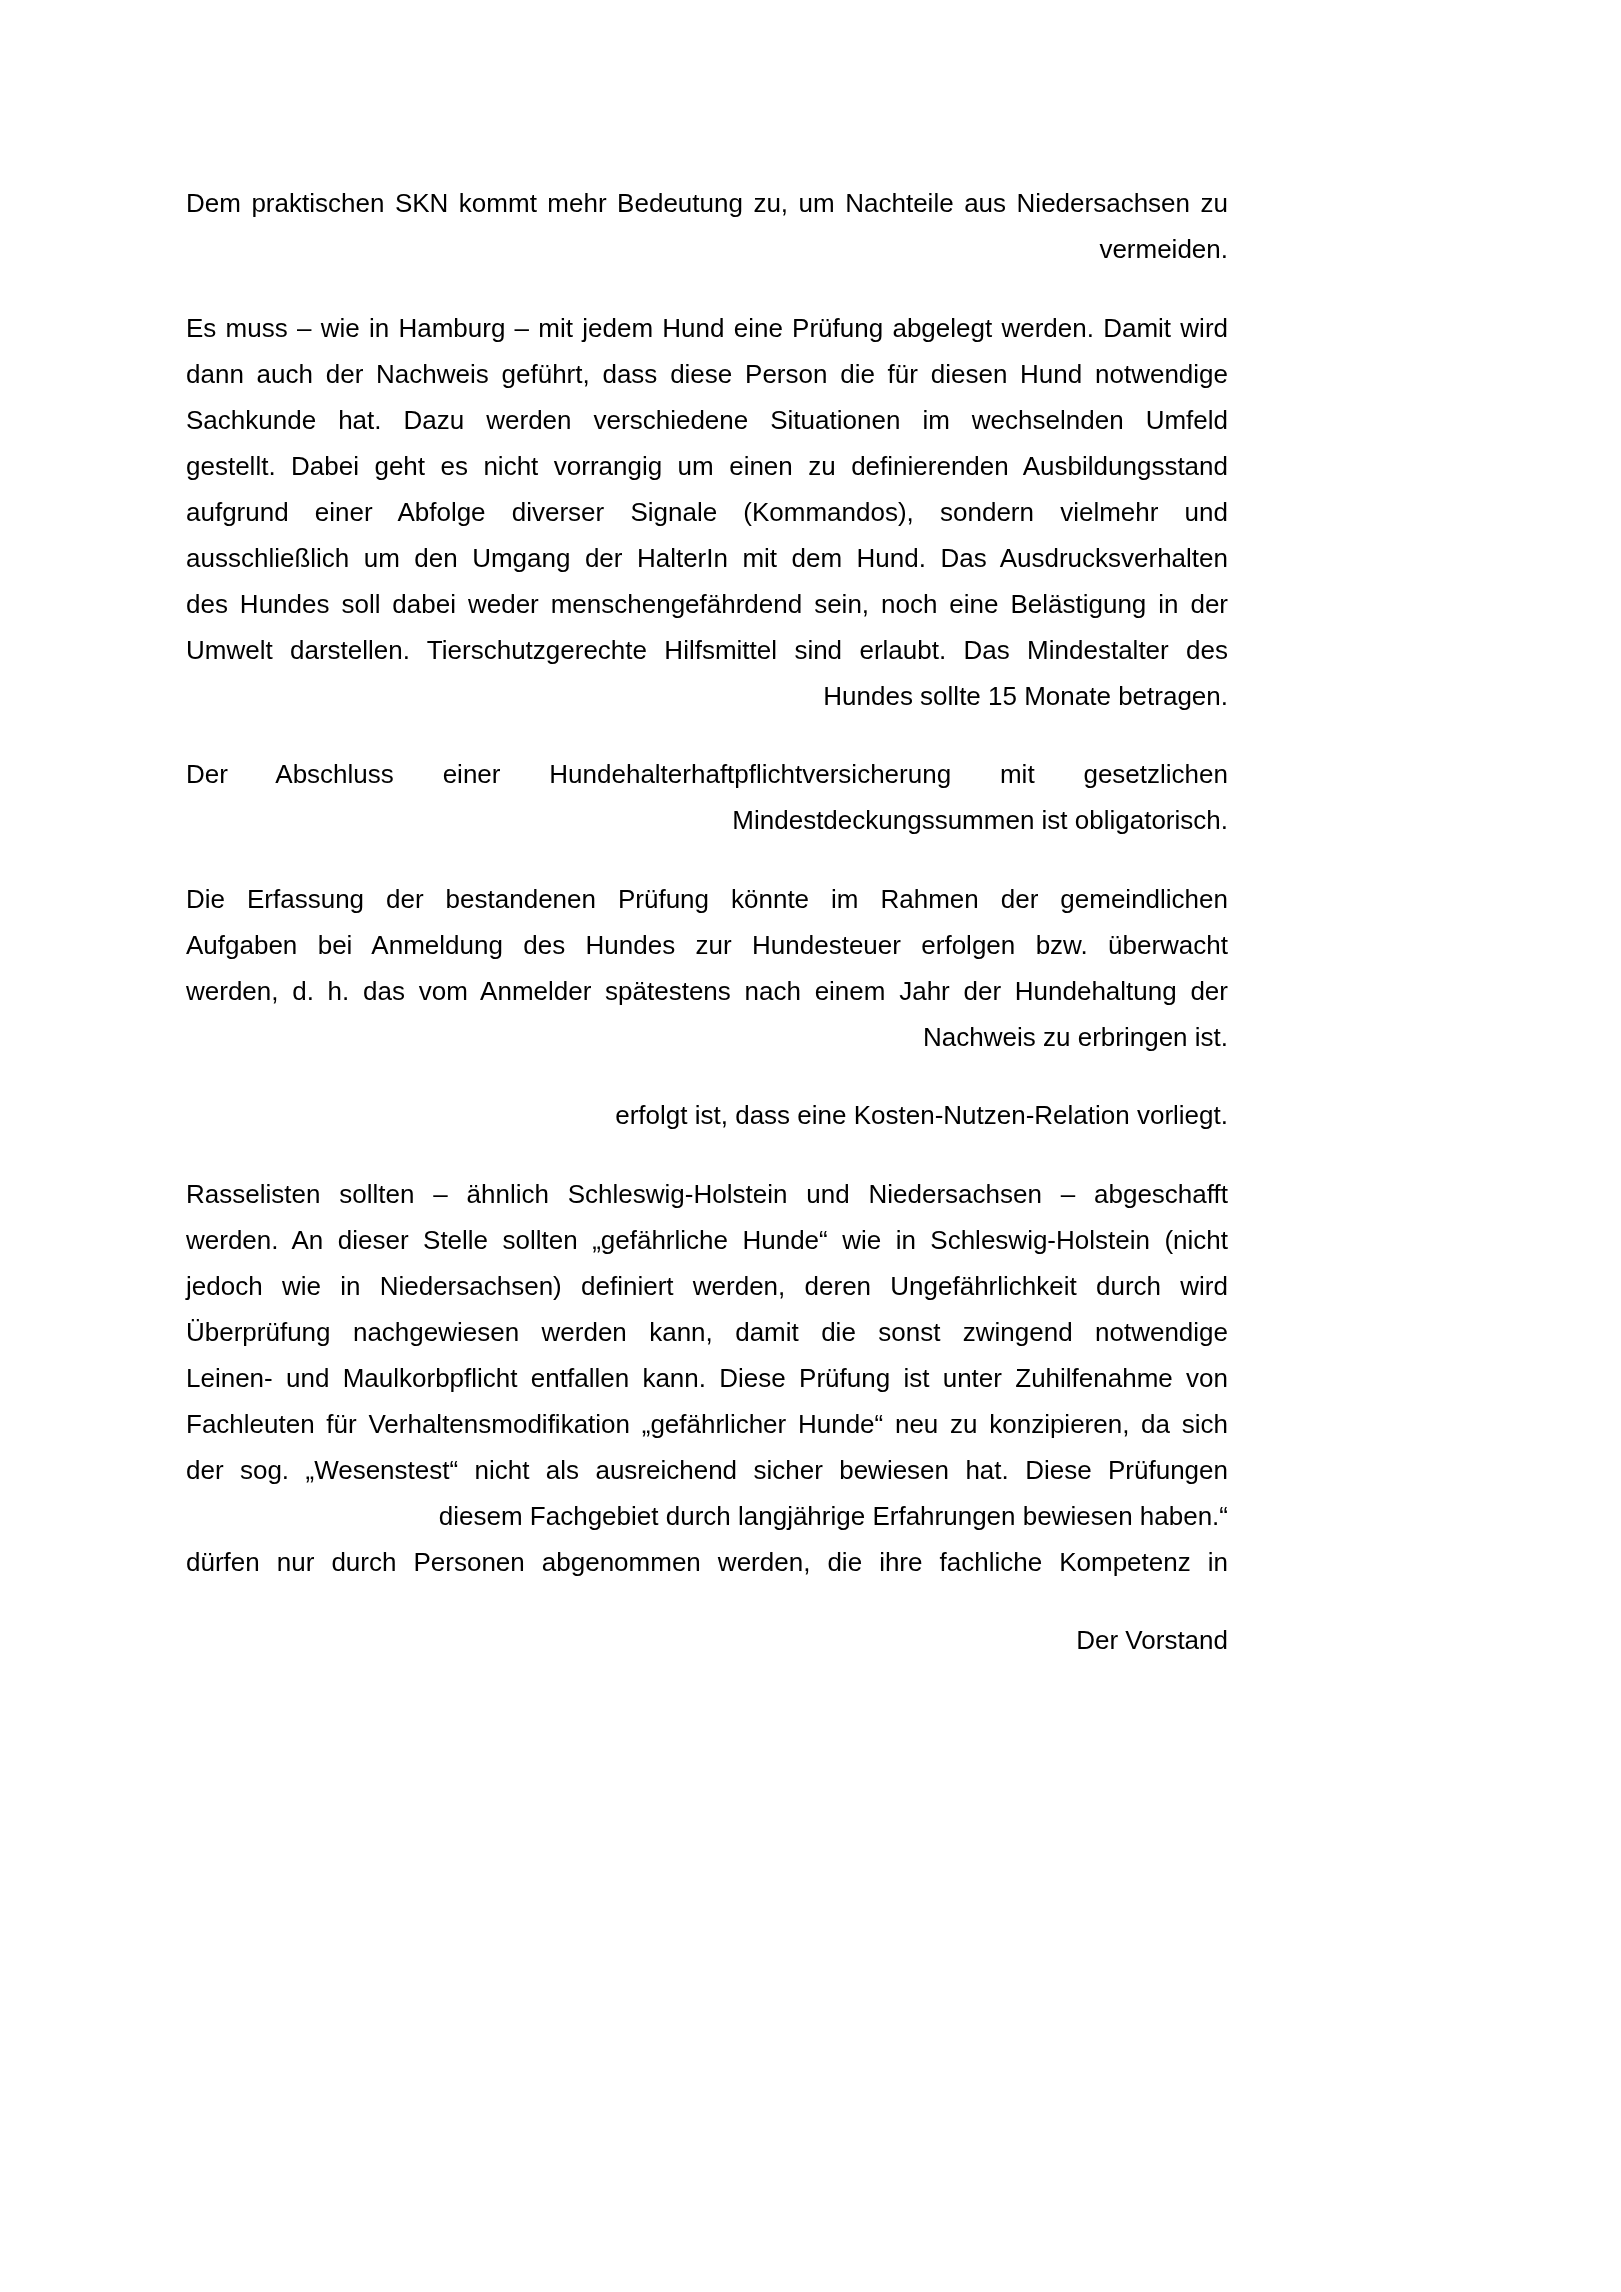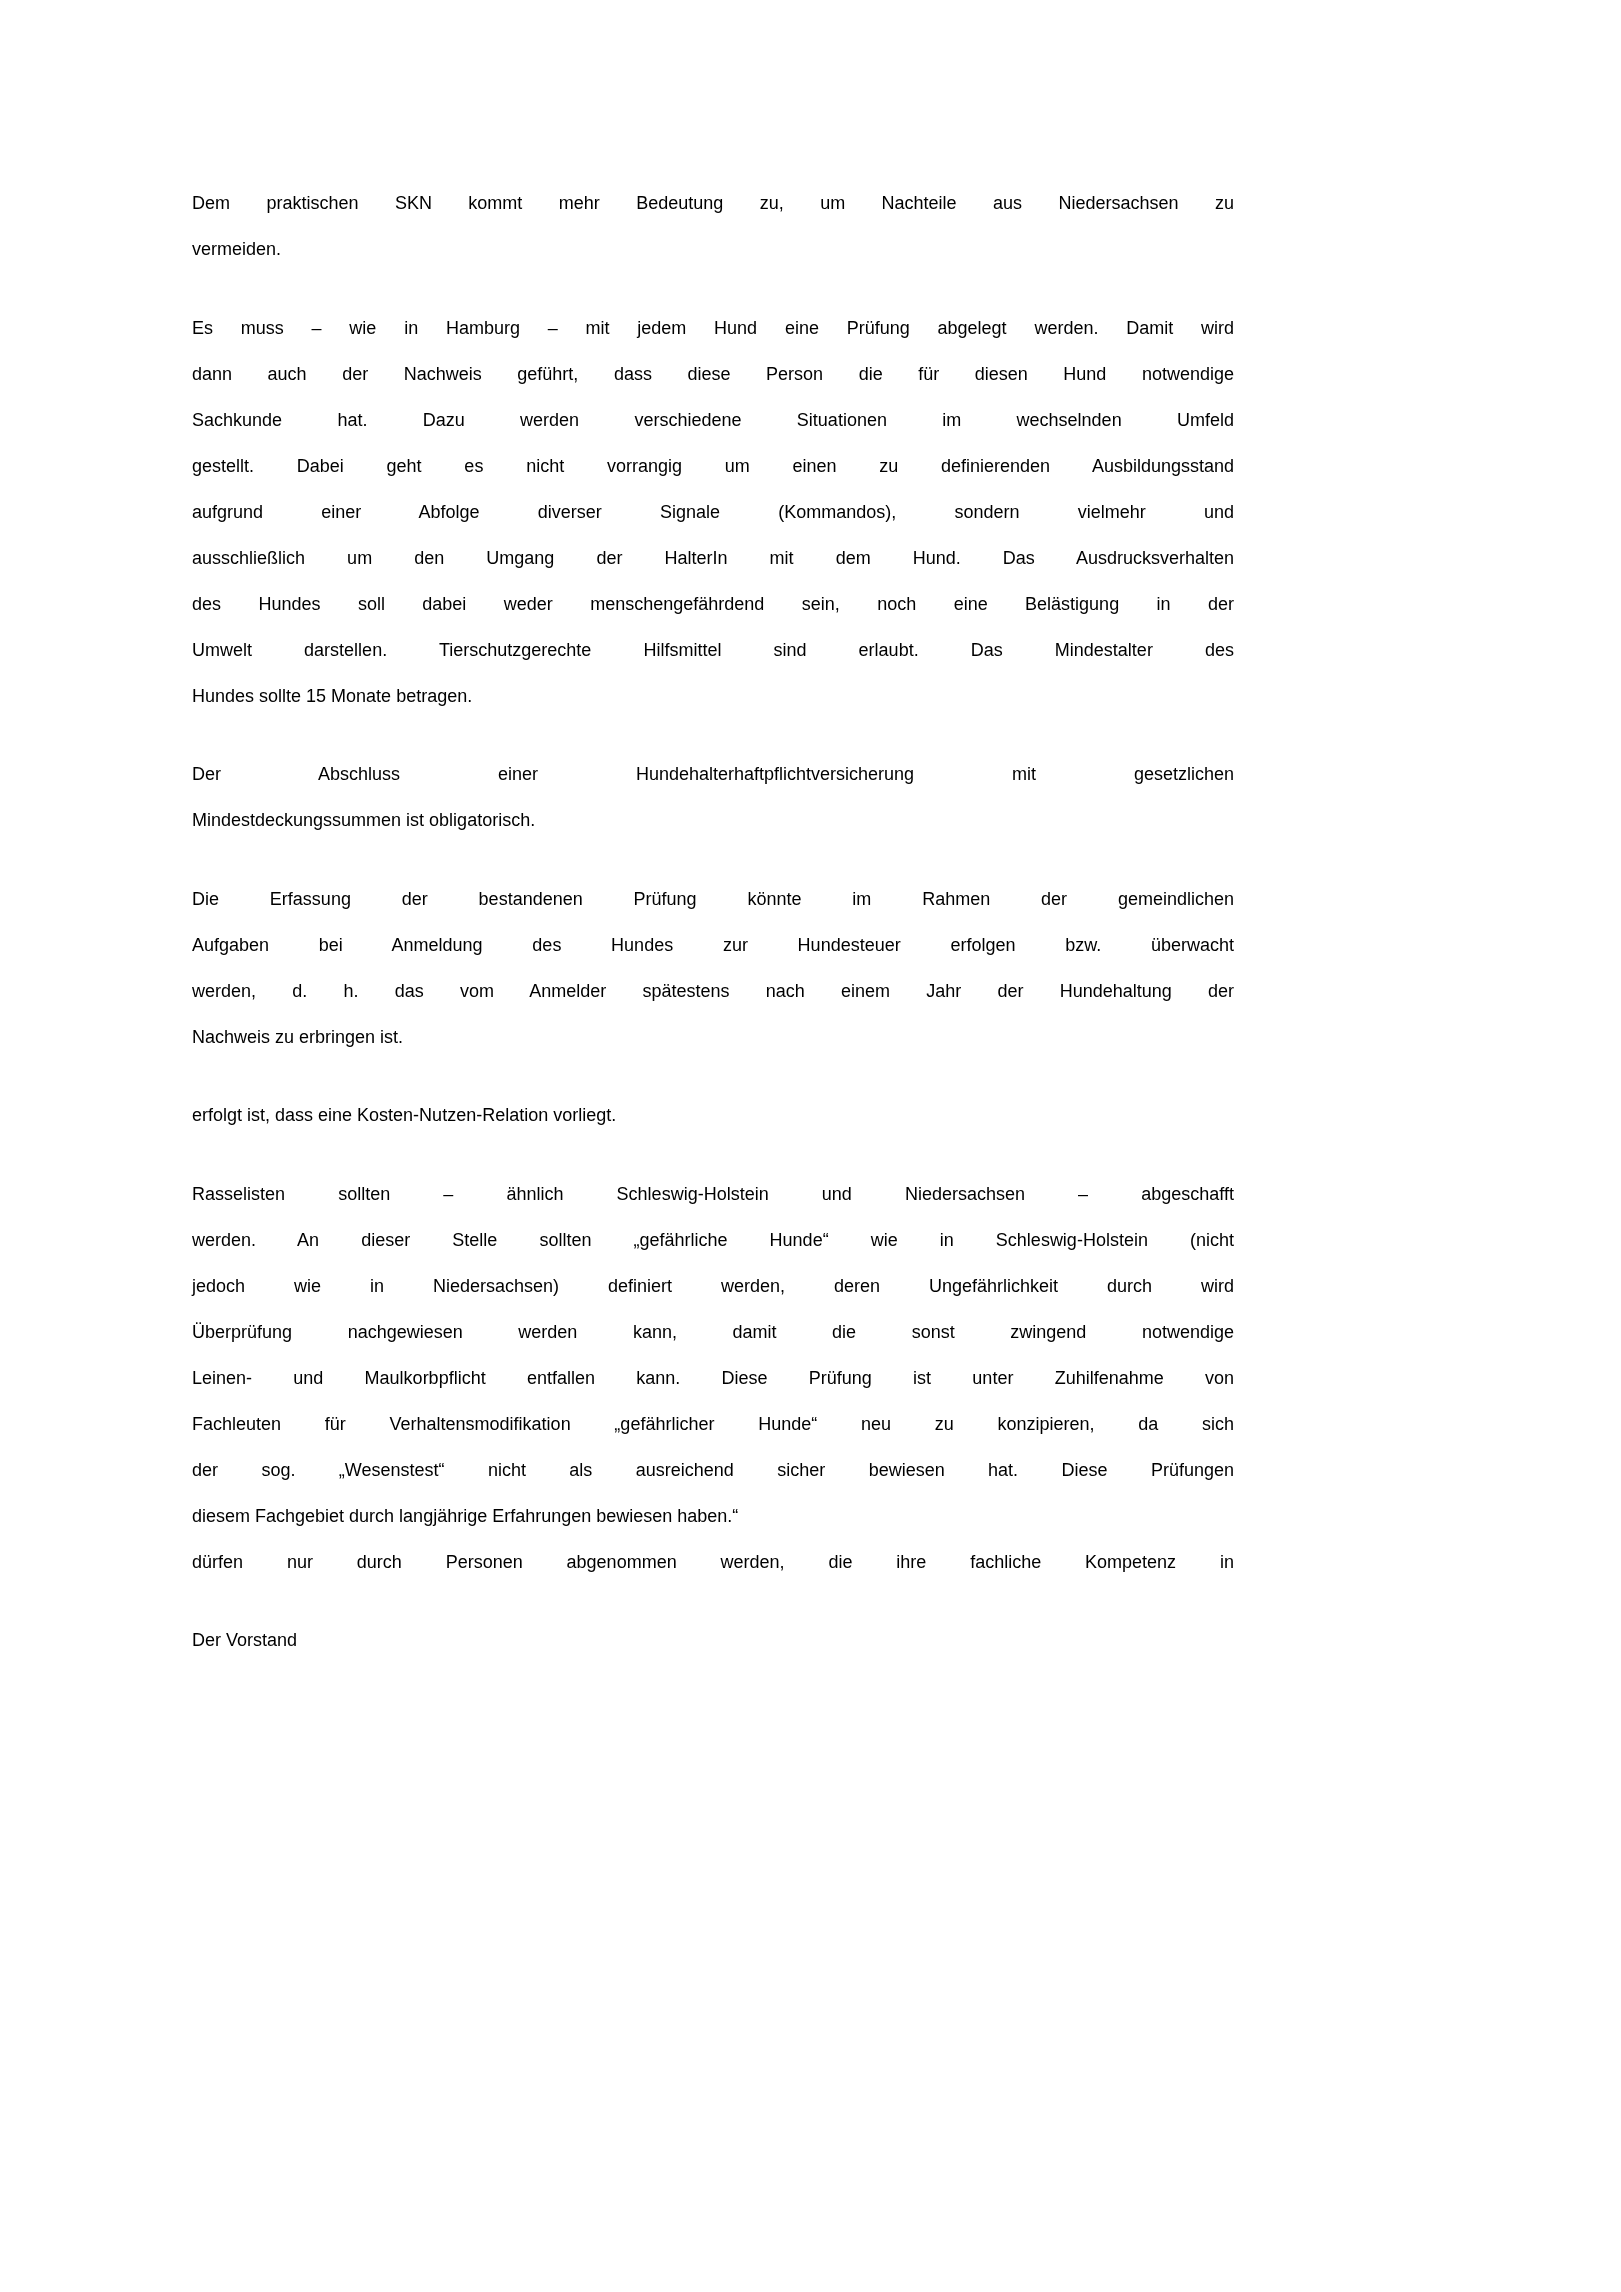--- a/index.html
+++ b/index.html
@@ -8,42 +8,42 @@
     background: #ffffff;
   }
   body {
     width: 1621px;
     height: 2293px;
     position: relative;
     overflow: hidden;
   }
   .page {
     position: absolute;
-    left: 192px;
+    left: 186px;
     top: 180px;
     width: 1042px;
     font-family: "Liberation Sans", sans-serif;
-    font-size: 18px;
+    font-size: 26px;
     line-height: 46px;
     color: #000000;
   }
   .para {
     margin: 0 0 32.5px 0;
   }
   .line {
     display: block;
     white-space: nowrap;
     height: 46px;
   }
   .line.justify {
     text-align: justify;
     text-align-last: justify;
   }
   .line.last {
-    text-align: left;
+    text-align: right;
   }
 </style>
 </head>
 <body>
 
 <div class="page">
 
   <p class="para">
     <span class="line justify">Dem praktischen SKN kommt mehr Bedeutung zu, um Nachteile aus Niedersachsen zu</span>
     <span class="line last">vermeiden.</span>

